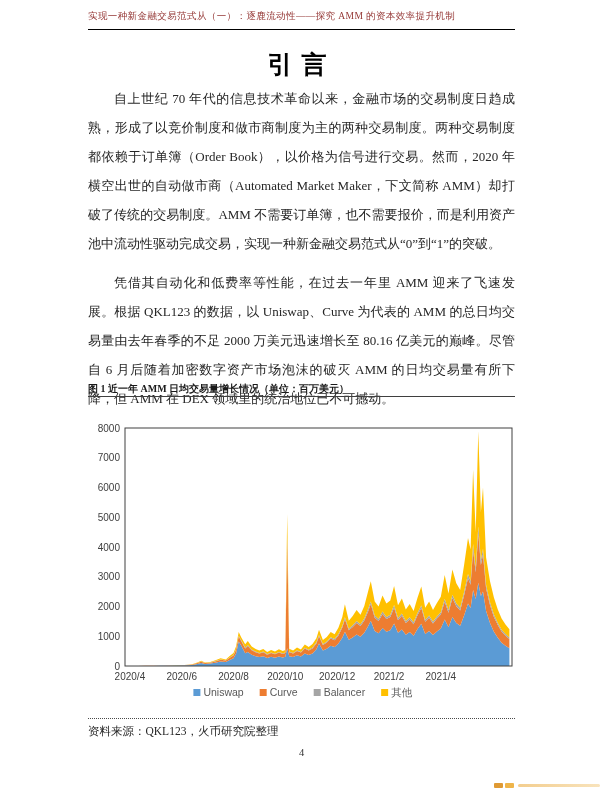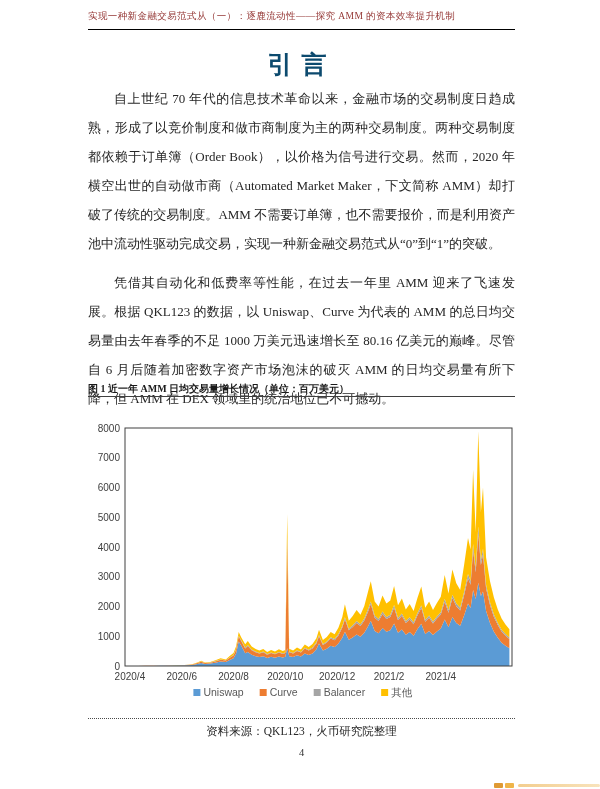--- a/index.html
+++ b/index.html
@@ -11,40 +11,40 @@
   .page-header{
     position:absolute;left:88px;top:10px;width:427px;
     font-size:9.5px;letter-spacing:.4px;color:#943634;white-space:nowrap;
   }
   .header-rule{
     position:absolute;left:88px;top:29px;width:427px;height:0;
     border-top:1.6px solid #000000;
   }
   .doc-title{
     position:absolute;left:88px;top:48px;width:427px;text-align:center;
-    font-size:25px;font-weight:bold;letter-spacing:9px;color:#0c4a6e;
+    font-size:25px;font-weight:bold;letter-spacing:9px;color:#000000;
   }
   .body-text{
     position:absolute;left:88px;top:84px;width:427px;
     font-size:13px;line-height:29px;text-align:justify;
   }
   .body-text p{margin:0 0 10px 0;text-indent:2em;}
   .figure-caption{
     position:absolute;left:88px;top:382px;width:427px;
     font-size:10px;font-weight:bold;color:#1a1a1a;
     border-bottom:1.5px solid #3f3f3f;
   }
   .figure-chart{
     position:absolute;left:88px;top:423px;width:430px;height:285px;
   }
   .figure-chart svg{font-family:"Liberation Sans","DejaVu Sans",sans-serif;}
   .source-row{
     position:absolute;left:88px;top:718px;width:427px;
     border-top:1.3px dotted #4a4a4a;padding-top:5px;
-    font-size:11.5px;color:#262626;text-align:center;
+    font-size:11.5px;color:#262626;
   }
   .page-number{
     position:absolute;left:88px;top:747px;width:427px;text-align:center;
     font-size:10.5px;color:#333333;
   }
   .corner-decoration{position:absolute;right:0;bottom:0;width:106px;height:7px;}
   .corner-decoration .blob-a{
     position:absolute;left:0;bottom:1px;width:9px;height:5px;background:#DF9A34;border-radius:1px;
   }
   .corner-decoration .blob-b{
@@ -58,21 +58,21 @@
 </head>
 <body>
 
 <div class="page-header">实现一种新金融交易范式从（一）：逐鹿流动性——探究 AMM 的资本效率提升机制</div>
 <div class="header-rule"></div>
 
 <h1 class="doc-title" style="margin:0">引言</h1>
 
 <div class="body-text">
   <p>自上世纪 70 年代的信息技术革命以来，金融市场的交易制度日趋成熟，形成了以竞价制度和做市商制度为主的两种交易制度。两种交易制度都依赖于订单簿（Order Book），以价格为信号进行交易。然而，2020 年横空出世的自动做市商（Automated Market Maker，下文简称 AMM）却打破了传统的交易制度。AMM 不需要订单簿，也不需要报价，而是利用资产池中流动性驱动完成交易，实现一种新金融交易范式从“0”到“1”的突破。</p>
-  <p>凭借其自动化和低费率等性能，在过去一年里 AMM 迎来了飞速发展。根据 QKL123 的数据，以 Uniswap、Curve 为代表的 AMM 的总日均交易量由去年春季的不足 1000 万美元迅速增长至 80.16 亿美元的巅峰。尽管自 6 月后随着加密数字资产市场泡沫的破灭 AMM 的日均交易量有所下降，但 AMM 在 DEX 领域里的统治地位已不可撼动。</p>
+  <p>凭借其自动化和低费率等性能，在过去一年里 AMM 迎来了飞速发展。根据 QKL123 的数据，以 Uniswap、Curve 为代表的 AMM 的总日均交易量由去年春季的不足 2000 万美元迅速增长至 80.16 亿美元的巅峰。尽管自 6 月后随着加密数字资产市场泡沫的破灭 AMM 的日均交易量有所下降，但 AMM 在 DEX 领域里的统治地位已不可撼动。</p>
 </div>
 
 <div class="figure-caption">图 1 近一年 AMM 日均交易量增长情况（单位：百万美元）</div>
 
 <div class="figure-chart">
   <svg id="chart-svg" width="430" height="285" viewBox="0 0 430 285">
       <rect x="37" y="5" width="387" height="238" fill="#ffffff"></rect>
       <polygon points="41.9,242.9 49.7,242.9 57.5,242.9 65.2,242.9 73.0,242.8 80.8,242.7 88.5,242.6 96.3,242.4 104.1,242.0 109.3,240.9 113.2,240.0 117.0,240.9 122.2,240.6 127.4,239.7 132.6,238.5 137.8,239.1 141.7,237.1 145.5,235.3 148.1,230.5 150.7,218.6 153.3,222.8 157.2,230.2 159.8,229.0 163.7,231.7 167.6,233.2 171.4,234.1 175.3,233.2 179.2,235.0 183.1,233.8 187.0,234.7 190.9,233.5 194.8,234.4 197.3,233.8 199.2,225.2 201.2,233.2 205.1,234.1 209.0,232.3 212.9,233.5 216.8,230.5 220.7,232.0 224.5,230.5 228.4,226.3 231.0,220.4 234.9,227.5 238.8,225.7 242.7,222.8 246.6,224.0 250.4,220.4 254.3,214.7 256.9,208.8 260.8,216.8 264.7,214.4 268.6,211.5 272.5,213.8 276.3,209.7 280.2,203.1 282.8,197.8 286.7,207.9 290.6,210.3 294.5,204.9 298.4,208.8 302.3,207.3 306.1,200.5 310.0,209.7 313.9,206.4 317.8,211.8 321.7,209.1 325.6,212.7 329.5,206.1 333.3,200.8 337.2,210.9 341.1,207.9 345.0,212.1 348.9,208.5 352.8,205.5 356.7,196.6 360.5,204.3 364.4,193.9 368.3,199.9 372.2,202.8 376.1,192.4 380.0,180.5 382.6,185.0 385.1,167.1 387.7,176.1 390.3,159.7 392.9,173.1 395.0,168.6 398.1,188.0 402.0,199.9 405.9,208.8 409.8,214.7 413.6,219.8 417.5,222.8 421.4,225.2 421.4,243.0 417.5,243.0 413.6,243.0 409.8,243.0 405.9,243.0 402.0,243.0 398.1,243.0 395.0,243.0 392.9,243.0 390.3,243.0 387.7,243.0 385.1,243.0 382.6,243.0 380.0,243.0 376.1,243.0 372.2,243.0 368.3,243.0 364.4,243.0 360.5,243.0 356.7,243.0 352.8,243.0 348.9,243.0 345.0,243.0 341.1,243.0 337.2,243.0 333.3,243.0 329.5,243.0 325.6,243.0 321.7,243.0 317.8,243.0 313.9,243.0 310.0,243.0 306.1,243.0 302.3,243.0 298.4,243.0 294.5,243.0 290.6,243.0 286.7,243.0 282.8,243.0 280.2,243.0 276.3,243.0 272.5,243.0 268.6,243.0 264.7,243.0 260.8,243.0 256.9,243.0 254.3,243.0 250.4,243.0 246.6,243.0 242.7,243.0 238.8,243.0 234.9,243.0 231.0,243.0 228.4,243.0 224.5,243.0 220.7,243.0 216.8,243.0 212.9,243.0 209.0,243.0 205.1,243.0 201.2,243.0 199.2,243.0 197.3,243.0 194.8,243.0 190.9,243.0 187.0,243.0 183.1,243.0 179.2,243.0 175.3,243.0 171.4,243.0 167.6,243.0 163.7,243.0 159.8,243.0 157.2,243.0 153.3,243.0 150.7,243.0 148.1,243.0 145.5,243.0 141.7,243.0 137.8,243.0 132.6,243.0 127.4,243.0 122.2,243.0 117.0,243.0 113.2,243.0 109.3,243.0 104.1,243.0 96.3,243.0 88.5,243.0 80.8,243.0 73.0,243.0 65.2,243.0 57.5,243.0 49.7,243.0 41.9,243.0" fill="#5B9BD5"></polygon>
       <polygon points="41.9,242.9 49.7,242.9 57.5,242.8 65.2,242.8 73.0,242.7 80.8,242.6 88.5,242.4 96.3,242.2 104.1,241.5 109.3,240.1 113.2,238.8 117.0,240.1 122.2,239.7 127.4,238.4 132.6,236.8 137.8,237.6 141.7,234.8 145.5,232.4 148.1,226.6 150.7,213.5 153.3,218.3 157.2,225.4 159.8,223.1 163.7,227.2 167.6,229.3 171.4,230.5 175.3,229.3 179.2,231.7 183.1,230.1 187.0,231.2 190.9,229.6 194.8,230.9 197.3,230.1 199.2,118.0 201.2,229.2 205.1,230.5 209.0,228.0 212.9,229.6 216.8,225.6 220.7,227.6 224.5,225.4 228.4,220.4 231.0,213.3 234.9,221.9 238.8,219.5 242.7,215.6 246.6,217.3 250.4,212.4 254.3,204.6 256.9,196.3 260.8,207.3 264.7,204.0 268.6,199.9 272.5,203.1 276.3,197.5 280.2,188.3 282.8,181.1 286.7,194.8 290.6,198.1 294.5,190.9 298.4,196.0 302.3,193.9 306.1,184.7 310.0,197.2 313.9,192.7 317.8,200.0 321.7,196.4 325.6,201.2 329.5,192.3 333.3,185.0 337.2,198.8 341.1,194.8 345.0,200.5 348.9,195.5 352.8,191.5 356.7,178.7 360.5,189.7 364.4,174.9 368.3,183.2 372.2,187.4 376.1,172.2 380.0,155.2 382.6,161.8 385.1,127.0 387.7,149.3 390.3,110.6 392.9,141.9 395.0,131.4 398.1,165.6 402.0,182.0 405.9,193.9 409.8,201.9 413.6,208.5 417.5,212.7 421.4,215.9 421.4,225.2 417.5,222.8 413.6,219.8 409.8,214.7 405.9,208.8 402.0,199.9 398.1,188.0 395.0,168.6 392.9,173.1 390.3,159.7 387.7,176.1 385.1,167.1 382.6,185.0 380.0,180.5 376.1,192.4 372.2,202.8 368.3,199.9 364.4,193.9 360.5,204.3 356.7,196.6 352.8,205.5 348.9,208.5 345.0,212.1 341.1,207.9 337.2,210.9 333.3,200.8 329.5,206.1 325.6,212.7 321.7,209.1 317.8,211.8 313.9,206.4 310.0,209.7 306.1,200.5 302.3,207.3 298.4,208.8 294.5,204.9 290.6,210.3 286.7,207.9 282.8,197.8 280.2,203.1 276.3,209.7 272.5,213.8 268.6,211.5 264.7,214.4 260.8,216.8 256.9,208.8 254.3,214.7 250.4,220.4 246.6,224.0 242.7,222.8 238.8,225.7 234.9,227.5 231.0,220.4 228.4,226.3 224.5,230.5 220.7,232.0 216.8,230.5 212.9,233.5 209.0,232.3 205.1,234.1 201.2,233.2 199.2,225.2 197.3,233.8 194.8,234.4 190.9,233.5 187.0,234.7 183.1,233.8 179.2,235.0 175.3,233.2 171.4,234.1 167.6,233.2 163.7,231.7 159.8,229.0 157.2,230.2 153.3,222.8 150.7,218.6 148.1,230.5 145.5,235.3 141.7,237.1 137.8,239.1 132.6,238.5 127.4,239.7 122.2,240.6 117.0,240.9 113.2,240.0 109.3,240.9 104.1,242.0 96.3,242.4 88.5,242.6 80.8,242.7 73.0,242.8 65.2,242.9 57.5,242.9 49.7,242.9 41.9,242.9" fill="#ED7D31"></polygon>
       <polygon points="41.9,242.9 49.7,242.9 57.5,242.8 65.2,242.8 73.0,242.6 80.8,242.6 88.5,242.4 96.3,242.1 104.1,241.4 109.3,239.9 113.2,238.6 117.0,239.9 122.2,239.5 127.4,238.1 132.6,236.4 137.8,237.3 141.7,234.4 145.5,231.9 148.1,225.9 150.7,212.7 153.3,217.5 157.2,224.6 159.8,222.0 163.7,226.4 167.6,228.6 171.4,229.9 175.3,228.6 179.2,231.1 183.1,229.4 187.0,230.7 190.9,228.9 194.8,230.2 197.3,229.4 199.2,114.8 201.2,228.5 205.1,229.9 209.0,227.2 212.9,228.9 216.8,224.7 220.7,226.8 224.5,224.6 228.4,219.3 231.0,212.0 234.9,220.9 238.8,218.4 242.7,214.3 246.6,216.1 250.4,210.9 254.3,202.9 256.9,194.3 260.8,205.7 264.7,202.2 268.6,197.9 272.5,201.3 276.3,195.4 280.2,185.8 282.8,178.4 286.7,192.6 290.6,196.0 294.5,188.6 298.4,193.9 302.3,191.7 306.1,182.1 310.0,195.1 313.9,190.4 317.8,198.0 321.7,194.3 325.6,199.3 329.5,190.0 333.3,182.4 337.2,196.8 341.1,192.6 345.0,198.5 348.9,193.4 352.8,189.2 356.7,175.8 360.5,187.2 364.4,171.7 368.3,180.5 372.2,184.8 376.1,168.9 380.0,151.1 382.6,158.0 385.1,121.0 387.7,144.9 390.3,103.5 392.9,136.9 395.0,125.8 398.1,162.1 402.0,179.2 405.9,191.5 409.8,199.9 413.6,206.7 417.5,211.0 421.4,214.5 421.4,215.9 417.5,212.7 413.6,208.5 409.8,201.9 405.9,193.9 402.0,182.0 398.1,165.6 395.0,131.4 392.9,141.9 390.3,110.6 387.7,149.3 385.1,127.0 382.6,161.8 380.0,155.2 376.1,172.2 372.2,187.4 368.3,183.2 364.4,174.9 360.5,189.7 356.7,178.7 352.8,191.5 348.9,195.5 345.0,200.5 341.1,194.8 337.2,198.8 333.3,185.0 329.5,192.3 325.6,201.2 321.7,196.4 317.8,200.0 313.9,192.7 310.0,197.2 306.1,184.7 302.3,193.9 298.4,196.0 294.5,190.9 290.6,198.1 286.7,194.8 282.8,181.1 280.2,188.3 276.3,197.5 272.5,203.1 268.6,199.9 264.7,204.0 260.8,207.3 256.9,196.3 254.3,204.6 250.4,212.4 246.6,217.3 242.7,215.6 238.8,219.5 234.9,221.9 231.0,213.3 228.4,220.4 224.5,225.4 220.7,227.6 216.8,225.6 212.9,229.6 209.0,228.0 205.1,230.5 201.2,229.2 199.2,118.0 197.3,230.1 194.8,230.9 190.9,229.6 187.0,231.2 183.1,230.1 179.2,231.7 175.3,229.3 171.4,230.5 167.6,229.3 163.7,227.2 159.8,223.1 157.2,225.4 153.3,218.3 150.7,213.5 148.1,226.6 145.5,232.4 141.7,234.8 137.8,237.6 132.6,236.8 127.4,238.4 122.2,239.7 117.0,240.1 113.2,238.8 109.3,240.1 104.1,241.5 96.3,242.2 88.5,242.4 80.8,242.6 73.0,242.7 65.2,242.8 57.5,242.8 49.7,242.9 41.9,242.9" fill="#A5A5A5"></polygon>

